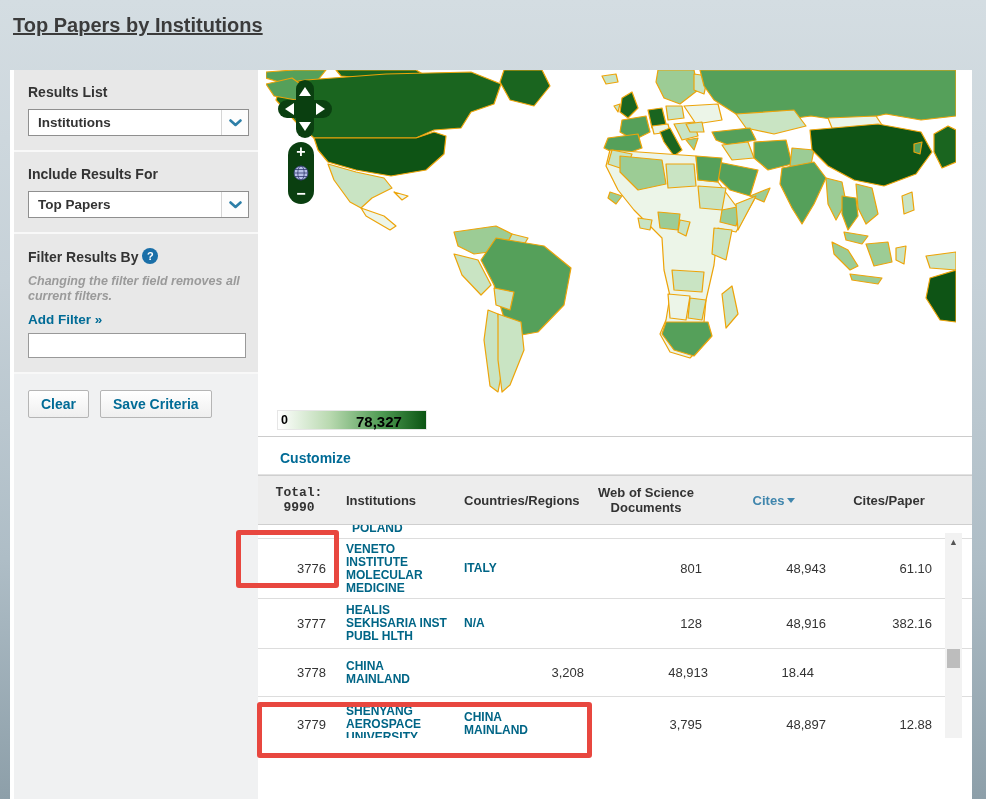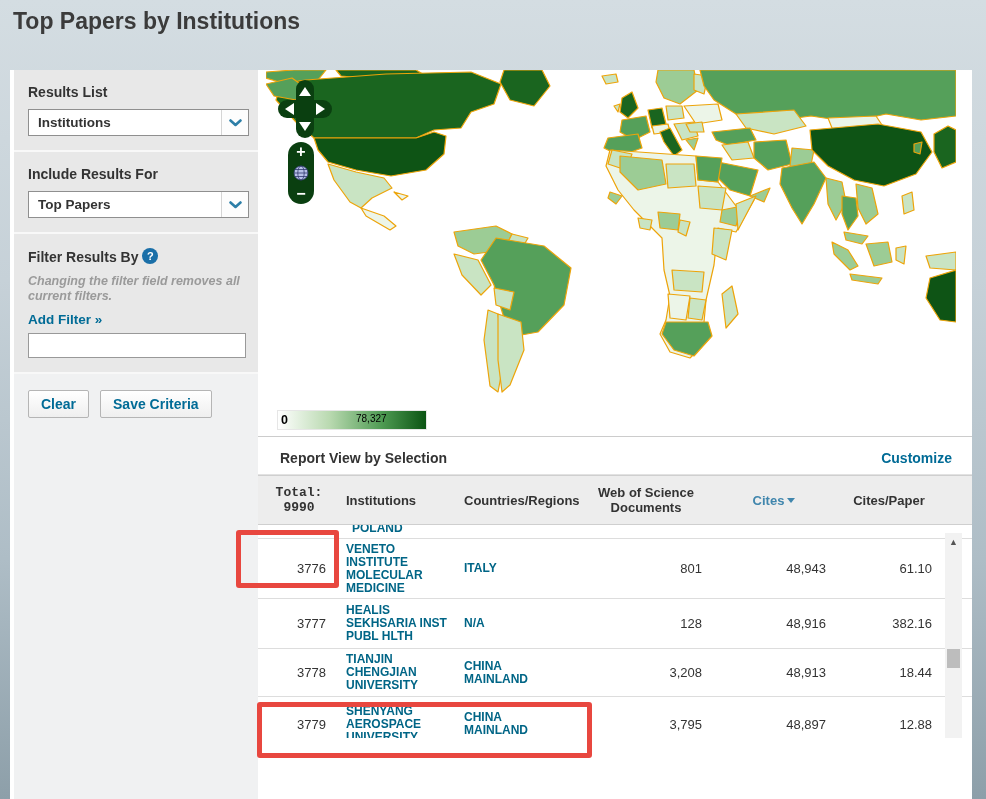--- a/index.html
+++ b/index.html
@@ -1,20 +1,20 @@
 <!DOCTYPE html>
 <html><head>
 <meta charset="utf-8">
 <style>
   * { margin:0; padding:0; box-sizing:border-box; }
   html,body { width:986px; height:799px; }
   body { font-family:"Liberation Sans", sans-serif; }
   .stage { position:relative; width:986px; height:799px; overflow:hidden;
            background:linear-gradient(180deg,#d4dde2 0%,#c6d1d8 35%,#aebdc6 70%,#8d9fa9 100%); }
-  .page-title { position:absolute; left:13px; top:8px; font-size:23px; font-weight:bold; color:#3b3b3b; }
+  .page-title { position:absolute; left:13px; top:14px; font-size:20px; font-weight:bold; color:#3b3b3b;text-decoration:underline; }
 
   .wrapper { position:absolute; left:10px; top:70px; width:962px; height:729px; background:#fff; }
 
   
   .sidebar { position:absolute; left:4px; top:0; width:248px; height:729px; background:#f0f1f2; border-right:1px solid #c9c9c9; }
   .sb-sec { background:#e8e8e8; border-bottom:2px solid #f8f8f8; padding:14px 12px 14px 14px; }
   .sb-label { font-size:14px; font-weight:bold; color:#333; margin-bottom:9px; }
   .sb-select { display:flex; align-items:center; height:27px; background:#fff; border:1px solid #8f8f8f; cursor:pointer; }
   .sb-select .val { flex:1; padding-left:9px; font-size:13.5px; font-weight:bold; color:#333; }
   .sb-select .chev { width:27px; height:100%; border-left:1px solid #d5d5d5; display:flex; align-items:center; justify-content:center; background:#fdfdfd; }
@@ -43,21 +43,21 @@
 
   .pan-ctl { position:absolute; left:18px; top:8px; }
   .zoom-pill { position:absolute; left:30px; top:72px; width:26px; height:62px; background:#0a3f10; border-radius:13px;
                display:flex; flex-direction:column; align-items:center; justify-content:space-between; padding:2px 0; cursor:pointer;}
   .zoom-pill .zi,.zoom-pill .zo { color:#fff; font-size:16px; font-weight:bold; line-height:16px; cursor:pointer; }
 
   .legend { position:relative; margin:6px 0 0 19px; width:150px; height:20px;
             background:linear-gradient(90deg,#ffffff 0%,#b9d9b0 35%,#4f9b53 70%,#0b5413 100%);
             border:1px solid #e6e6e6; }
   .legend .lmin { position:absolute; left:3px; top:2px; font-size:12.5px; font-weight:bold; color:#000; }
-  .legend .lmax { position:absolute; left:78px; top:2px; font-size:10px; font-weight:normal; color:#000; }
+  .legend .lmax { position:absolute; left:78px; top:2px; font-size:15px; font-weight:bold; color:#000; }
   .map-panel { border-bottom:1px solid #ccc; padding-bottom:6px; }
 
   .report-header { height:38px; padding:13px 20px 0 22px; display:flex; justify-content:space-between; border-bottom:1px solid #e2e2e2; }
   .report-title { font-size:14px; font-weight:bold; color:#333; }
   .customize-link { font-size:14px; font-weight:bold; color:#006b96; cursor:pointer; }
 
   .thead { display:flex; align-items:center; height:50px; background:#ededed; border-top:1px solid #cfcfcf; border-bottom:1px solid #cfcfcf;
            font-size:13px; font-weight:bold; color:#333; }
   .th,.td { flex:none; }
   .w-rank{width:82px;} .w-inst{width:118px;} .w-ctry{width:122px;} .w-docs{width:132px;} .w-cites{width:124px;} .w-cpp{width:106px;}
@@ -249,21 +249,20 @@
           </div>
         </div>
 
         <div class="legend">
           <span class="lmin">0</span>
           <span class="lmax">78,327</span>
         </div>
       </div>
 
       <div class="report-header">
-        <div class="report-title">Report View by Selection</div>
         <div class="customize-link">Customize</div>
       </div>
 
       <div class="thead">
         <div class="th w-rank">
           <div>Total:</div>
           <div>9990</div>
         </div>
         <div class="th w-inst">Institutions</div>
         <div class="th w-ctry">Countries/Regions</div>
@@ -290,21 +289,20 @@
           <div class="tr" style="height: 50px;">
             <div class="td w-rank">3777</div>
             <div class="td w-inst">HEALIS SEKHSARIA INST PUBL HLTH</div>
             <div class="td w-ctry"><span class="inner">N/A</span></div>
             <div class="td w-docs">128</div>
             <div class="td w-cites">48,916</div>
             <div class="td w-cpp">382.16</div>
           </div>
           <div class="tr" style="height: 48px;">
             <div class="td w-rank">3778</div>
-            <div class="td w-inst">TIANJIN CHENGJIAN UNIVERSITY</div>
             <div class="td w-ctry"><span class="inner">CHINA MAINLAND</span></div>
             <div class="td w-docs">3,208</div>
             <div class="td w-cites">48,913</div>
             <div class="td w-cpp">18.44</div>
           </div>
           <div class="tr" style="height: 55px;">
             <div class="td w-rank">3779</div>
             <div class="td w-inst">SHENYANG AEROSPACE UNIVERSITY</div>
             <div class="td w-ctry"><span class="inner">CHINA MAINLAND</span></div>
             <div class="td w-docs">3,795</div>

